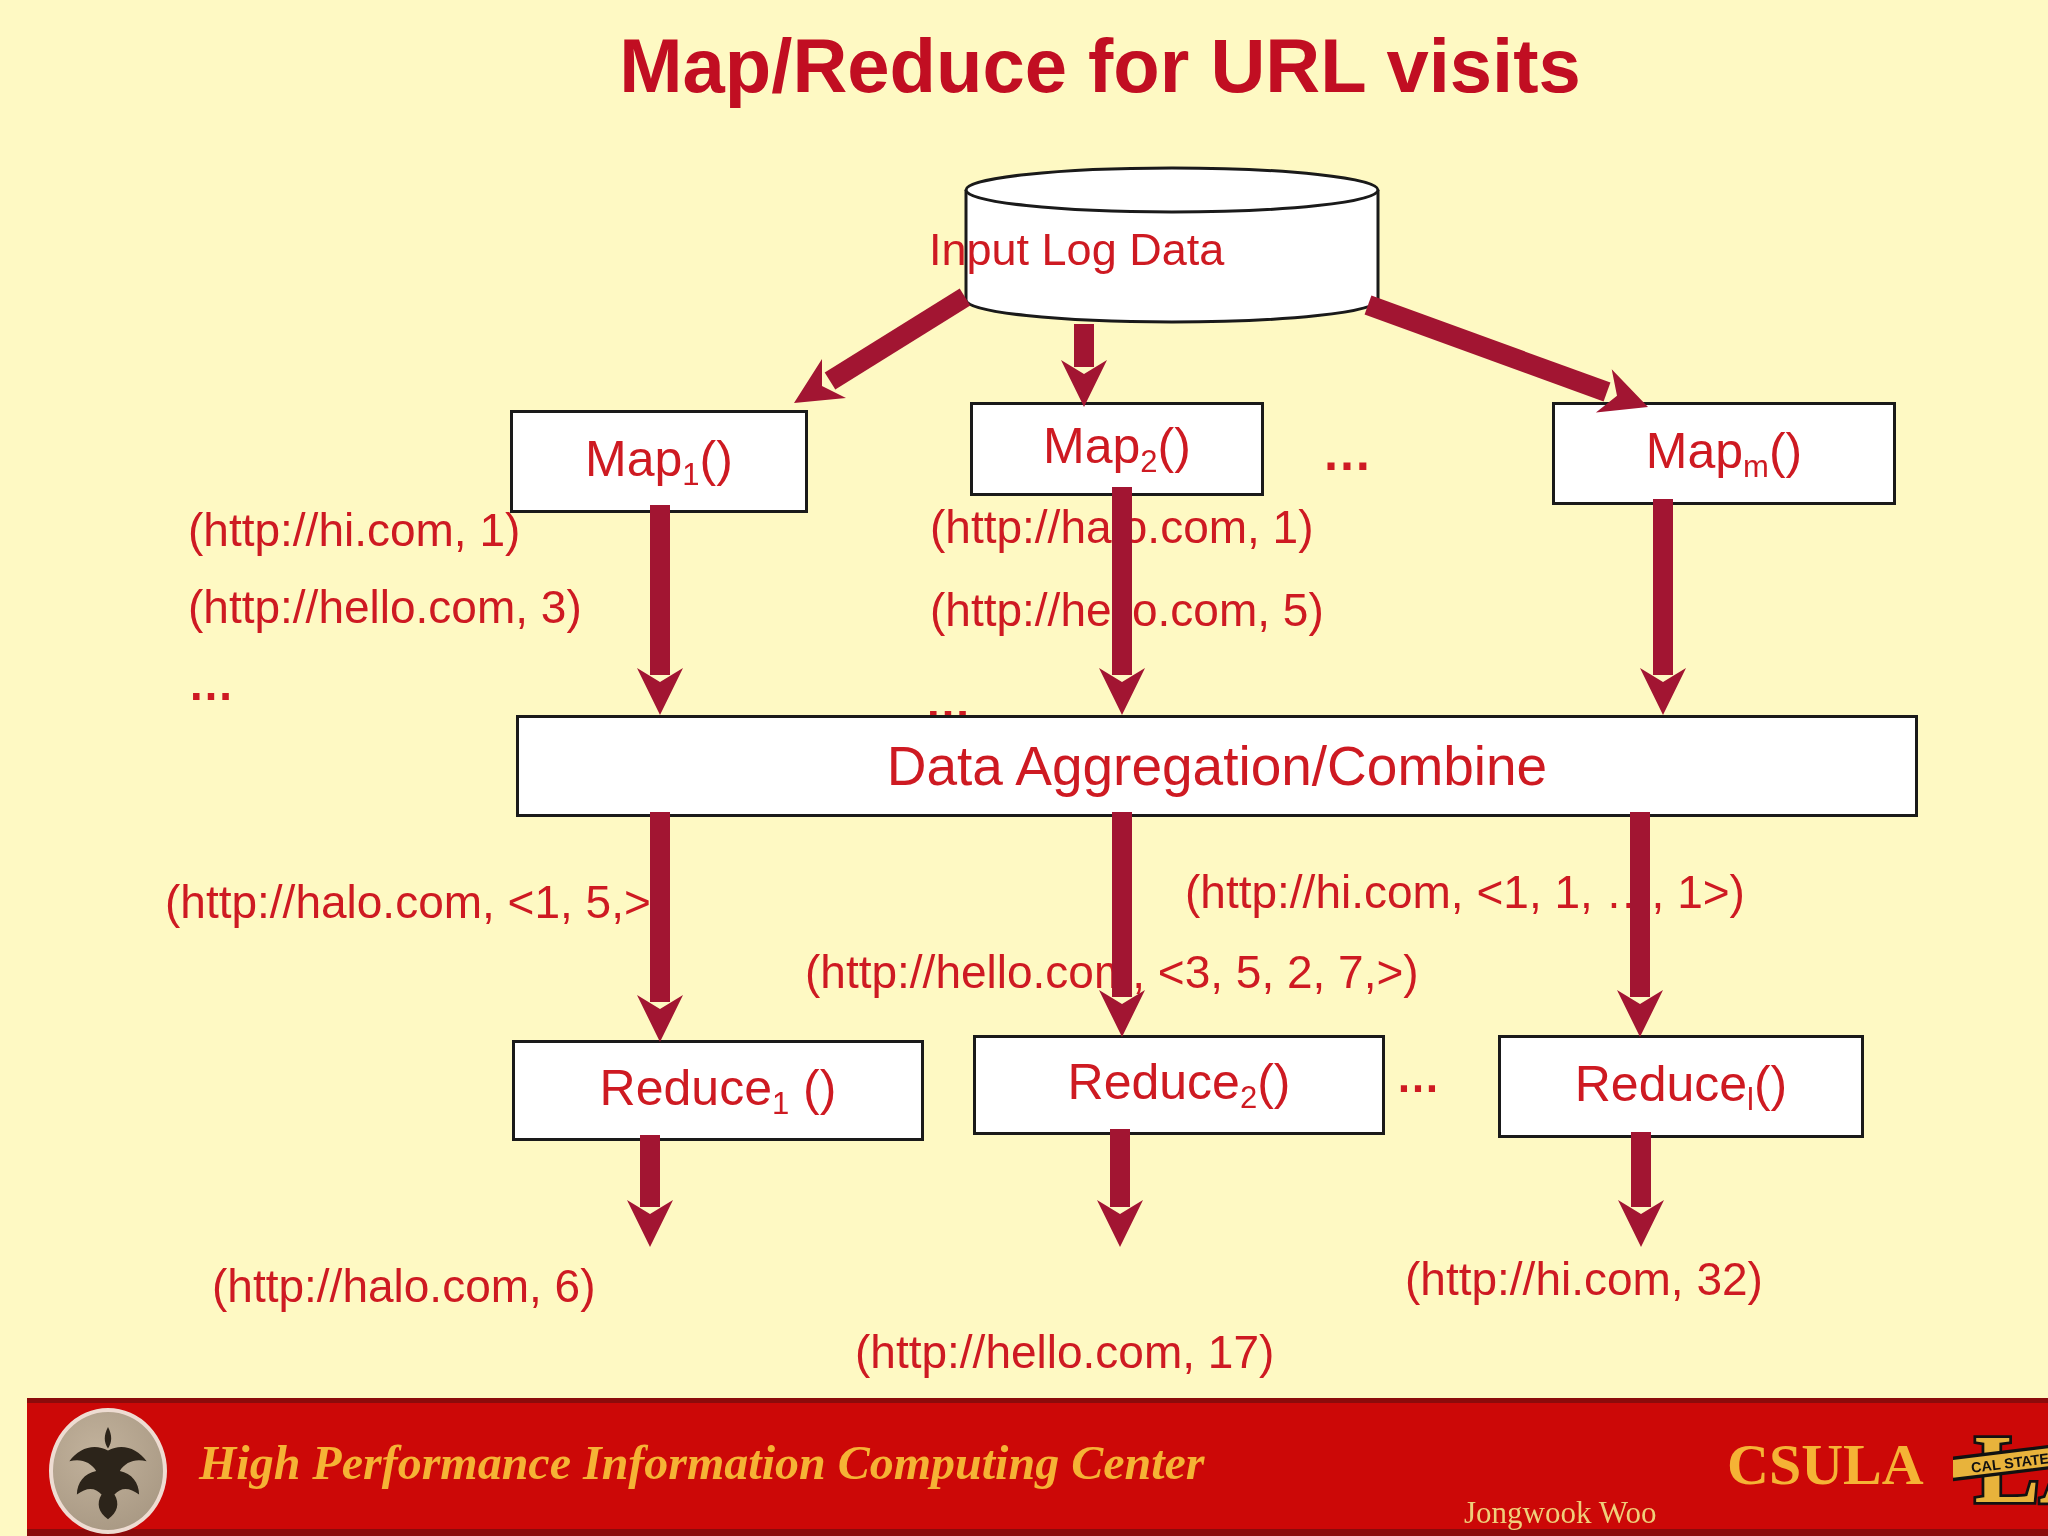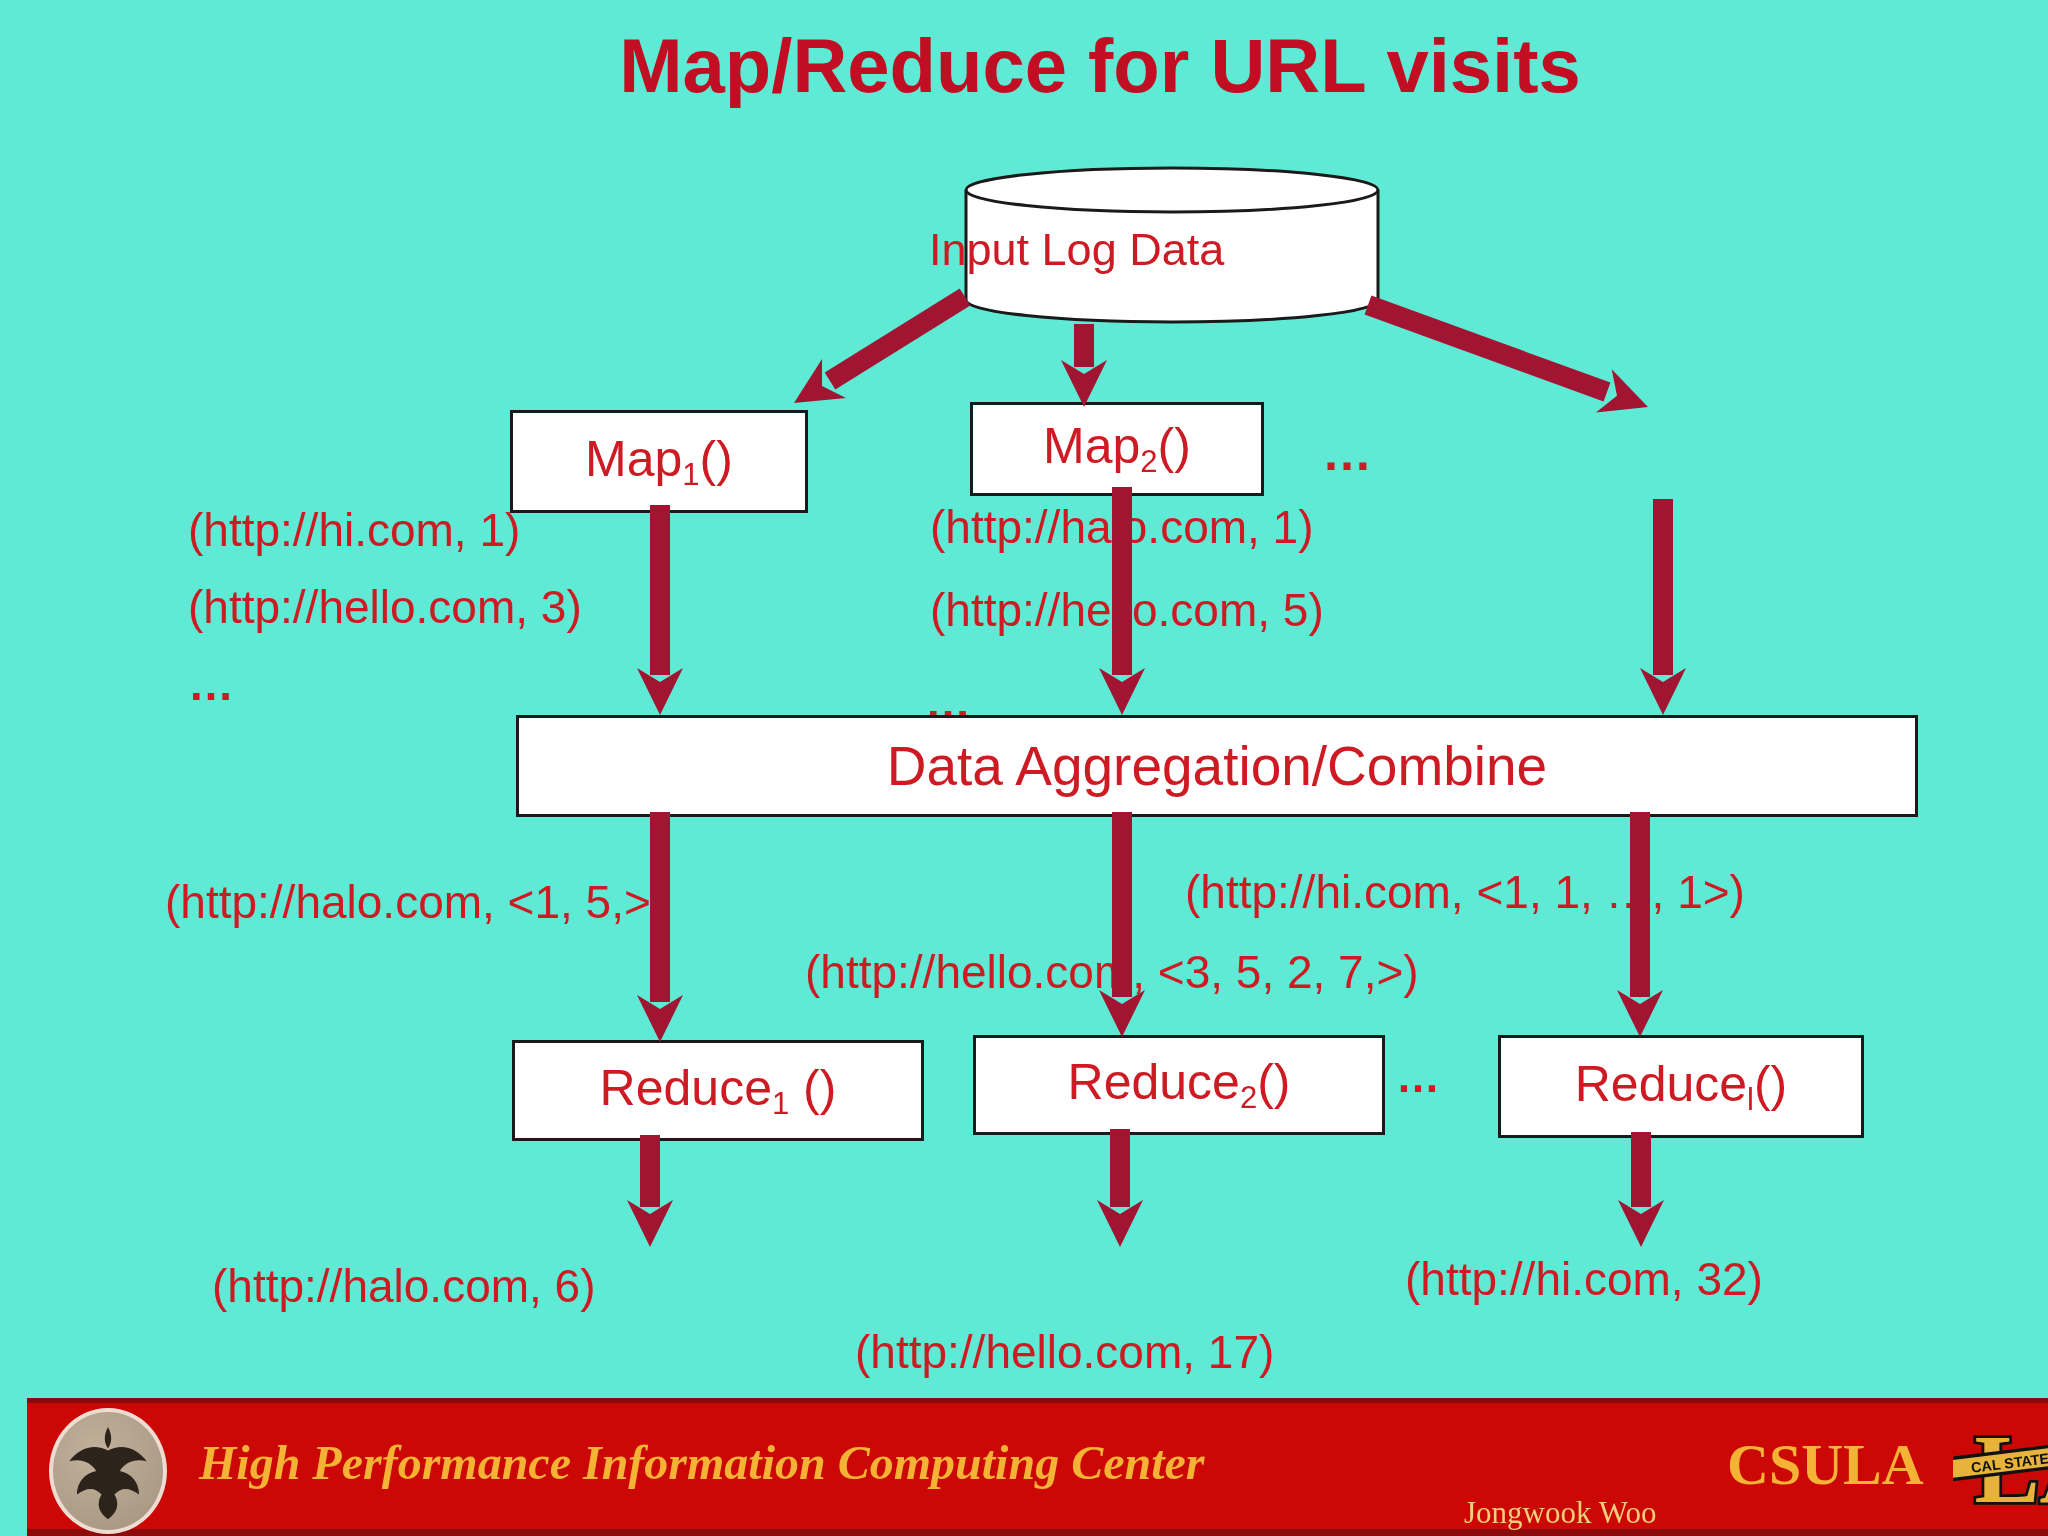--- a/index.html
+++ b/index.html
@@ -1,16 +1,16 @@
 <!DOCTYPE html>
 <html><head>
 <meta charset="utf-8">
 <style>
   html,body{margin:0;padding:0;background:#ffffff;}
-  #slide{position:relative;width:2048px;height:1536px;background:#5eead4;overflow:hidden;
+  #slide{position:relative;width:2048px;height:1536px;background:#fef9c3;overflow:hidden;
          font-family:"Liberation Sans", sans-serif;}
   #title{position:absolute;left:1100px;top:22px;transform:translateX(-50%);
          font-size:76px;font-weight:bold;color:#C10E22;white-space:nowrap;}
   .kv{position:absolute;font-size:46px;color:#CE1A22;white-space:nowrap;line-height:1.05;}
   .box{position:absolute;background:#ffffff;border:3px solid #1a1a1a;
        display:flex;align-items:center;justify-content:center;}
   .boxlabel{font-size:50px;color:#CE1A22;white-space:nowrap;}
   .sub{font-size:0.62em;vertical-align:-0.3em;}
   .pre{white-space:pre;}
   .dots{position:absolute;font-size:50px;color:#CE1A22;font-weight:bold;letter-spacing:4px;}
@@ -55,20 +55,23 @@
   <div class="kv layer-text" style="left:855px;top:1328px;">(http://hello.com, 17)</div>
   <div class="kv layer-text" style="left:1405px;top:1255px;">(http://hi.com, 32)</div>
 
   <div class="box layer-box" style="left:510px;top:410px;width:292px;height:97px;">
     <span class="boxlabel"><span>Map</span><span class="sub">1</span><span class="pre">()</span></span>
   </div>
   <div class="box layer-box" style="left:970px;top:402px;width:288px;height:88px;">
     <span class="boxlabel"><span>Map</span><span class="sub">2</span><span class="pre">()</span></span>
   </div>
   <div class="dots layer-box" style="left:1322px;top:424px;">…</div>
+  <div class="box layer-box" style="left:1552px;top:402px;width:338px;height:97px;">
+    <span class="boxlabel"><span>Map</span><span class="sub">m</span><span class="pre">()</span></span>
+  </div>
 
   <div class="box layer-box" style="left:516px;top:715px;width:1396px;height:96px;">
     <span class="boxlabel" style="font-size:55px;">Data Aggregation/Combine</span>
   </div>
 
   <div class="box layer-box" style="left:512px;top:1040px;width:406px;height:95px;">
     <span class="boxlabel"><span>Reduce</span><span class="sub">1</span><span class="pre"> ()</span></span>
   </div>
   <div class="box layer-box" style="left:973px;top:1035px;width:406px;height:94px;">
     <span class="boxlabel"><span>Reduce</span><span class="sub">2</span><span class="pre">()</span></span>

